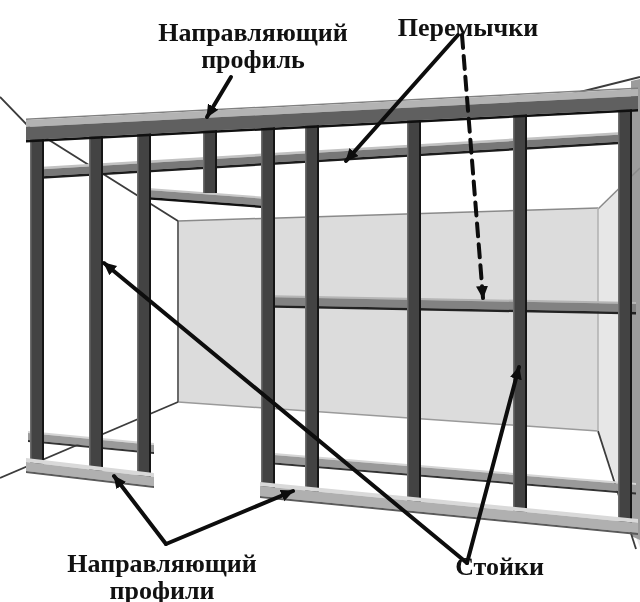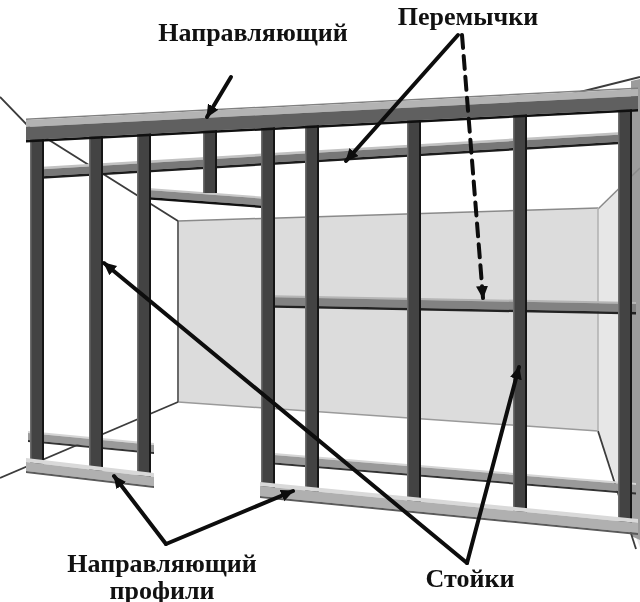--- a/index.html
+++ b/index.html
@@ -144,28 +144,29 @@
       <line x1="462" y1="35" x2="483" y2="298" marker-end="url(#ah)" stroke-dasharray="13 8"></line>
       <line x1="166" y1="544" x2="114" y2="476" marker-end="url(#ah)"></line>
       <line x1="166" y1="544" x2="293" y2="491" marker-end="url(#ah)"></line>
       <line x1="467" y1="563" x2="104" y2="263" marker-end="url(#ah)"></line>
       <line x1="467" y1="563" x2="519" y2="367" marker-end="url(#ah)"></line>
     </g>
   </svg>
 
   <div class="lbl" style="left:128px;top:19px;width:250px;">
     <div>Направляющий</div>
+    <div>профиль</div>
   </div>
 
-  <div class="lbl" style="left:386px;top:3px;width:164px;">
+  <div class="lbl" style="left:386px;top:14px;width:164px;">
     <div>Перемычки</div>
   </div>
 
   <div class="lbl" style="left:38px;top:550px;width:248px;">
     <div>Направляющий</div>
     <div>профили</div>
   </div>
 
-  <div class="lbl" style="left:396px;top:565px;width:148px;">
+  <div class="lbl" style="left:396px;top:553px;width:148px;text-align:right;">
     <div>Стойки</div>
   </div>
 
 </div>
 
 </body></html>

